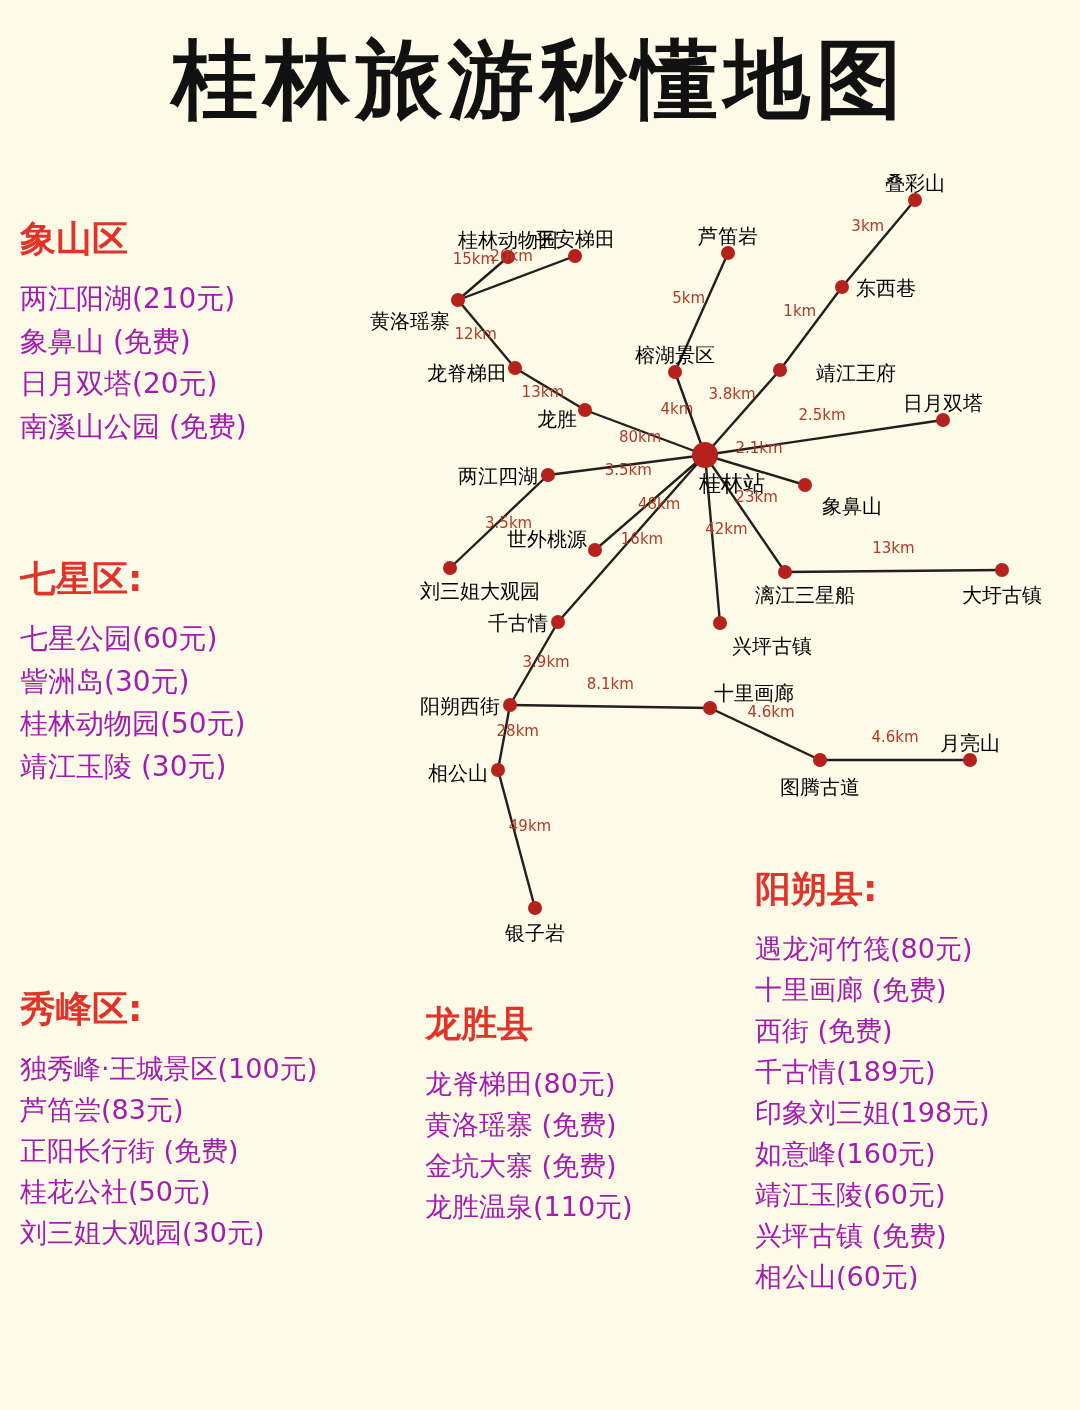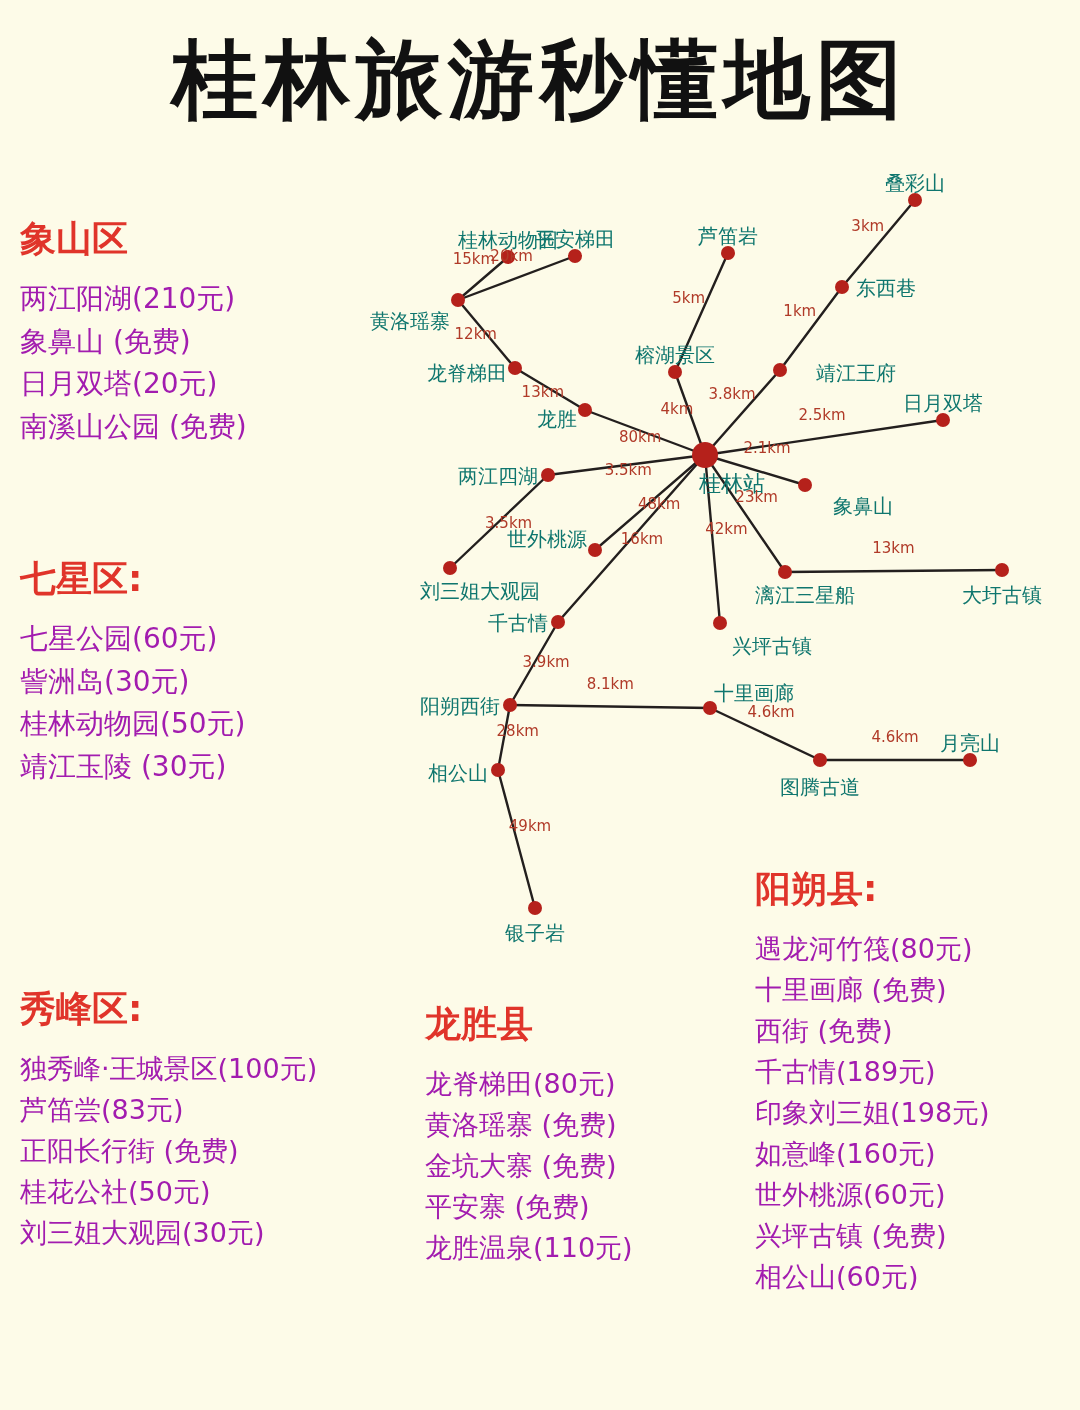--- a/index.html
+++ b/index.html
@@ -38,21 +38,21 @@
     height: 790px;
   }
   #map-svg {
     position: absolute;
     left: 0;
     top: 0;
   }
   .node-label {
     position: absolute;
     font-size: 20px;
-    color: #0f766e;
+    color: #000000;
     white-space: nowrap;
     font-family: "DejaVu Sans", sans-serif;
   }
   .node-label.big {
     font-size: 22px;
   }
   .dist-label {
     position: absolute;
     font-size: 15px;
     color: #b03a28;
@@ -157,21 +157,21 @@
       <div class="node-label" style="left: 398px; top: 73px; transform: translate(-50%, 0px);">芦笛岩</div>
       <div class="node-label" style="left: 585px; top: 20px; transform: translate(-50%, 0px);">叠彩山</div>
       <div class="node-label" style="left: 120px; top: 158px; transform: translate(-100%, 0px);">黄洛瑶寨</div>
       <div class="node-label" style="left: 526px; top: 125px;">东西巷</div>
       <div class="node-label" style="left: 177px; top: 210px; transform: translate(-100%, 0px);">龙脊梯田</div>
       <div class="node-label" style="left: 345px; top: 192px; transform: translate(-50%, 0px);">榕湖景区</div>
       <div class="node-label" style="left: 486px; top: 210px;">靖江王府</div>
       <div class="node-label" style="left: 247px; top: 256px; transform: translate(-100%, 0px);">龙胜</div>
       <div class="node-label" style="left: 613px; top: 240px; transform: translate(-50%, 0px);">日月双塔</div>
       <div class="node-label" style="left: 208px; top: 313px; transform: translate(-100%, 0px);">两江四湖</div>
-      <div class="node-label" style="left: 503px; top: 343px;">象鼻山</div>
+      <div class="node-label" style="left: 492px; top: 343px;">象鼻山</div>
       <div class="node-label" style="left: 90px; top: 428px;">刘三姐大观园</div>
       <div class="node-label" style="left: 257px; top: 376px; transform: translate(-100%, 0px);">世外桃源</div>
       <div class="node-label" style="left: 425px; top: 432px;">漓江三星船</div>
       <div class="node-label" style="left: 672px; top: 432px; transform: translate(-50%, 0px);">大圩古镇</div>
       <div class="node-label" style="left: 218px; top: 460px; transform: translate(-100%, 0px);">千古情</div>
       <div class="node-label" style="left: 402px; top: 483px;">兴坪古镇</div>
       <div class="node-label" style="left: 170px; top: 543px; transform: translate(-100%, 0px);">阳朔西街</div>
       <div class="node-label" style="left: 384px; top: 530px;">十里画廊</div>
       <div class="node-label" style="left: 158px; top: 610px; transform: translate(-100%, 0px);">相公山</div>
       <div class="node-label" style="left: 490px; top: 624px; transform: translate(-50%, 0px);">图腾古道</div>
@@ -184,21 +184,21 @@
       <div class="dist-label" style="left: 181.572px; top: 105.896px; transform: translate(-50%, -50%);">20km</div>
       <div class="dist-label" style="left: 145.771px; top: 183.994px; transform: translate(-50%, -50%);">12km</div>
       <div class="dist-label" style="left: 212.797px; top: 242.005px; transform: translate(-50%, -50%);">13km</div>
       <div class="dist-label" style="left: 310.084px; top: 286.609px; transform: translate(-50%, -50%);">80km</div>
       <div class="dist-label" style="left: 358.711px; top: 147.804px; transform: translate(-50%, -50%);">5km</div>
       <div class="dist-label" style="left: 346.834px; top: 259.259px; transform: translate(-50%, -50%);">4km</div>
       <div class="dist-label" style="left: 402.002px; top: 244.237px; transform: translate(-50%, -50%);">3.8km</div>
       <div class="dist-label" style="left: 537.775px; top: 75.5011px; transform: translate(-50%, -50%);">3km</div>
       <div class="dist-label" style="left: 469.784px; top: 161.122px; transform: translate(-50%, -50%);">1km</div>
       <div class="dist-label" style="left: 491.963px; top: 264.649px; transform: translate(-50%, -50%);">2.5km</div>
-      <div class="dist-label" style="left: 429.023px; top: 297.59px; transform: translate(-50%, -50%); margin-left: 8px;">2.1km</div>
+      <div class="dist-label" style="left: 429.023px; top: 297.59px; transform: translate(-50%, -50%);">2.1km</div>
       <div class="dist-label" style="left: 298.269px; top: 319.888px; transform: translate(-50%, -50%);">3.5km</div>
       <div class="dist-label" style="left: 178.637px; top: 372.655px; transform: translate(-50%, -50%);">3.5km</div>
       <div class="dist-label" style="left: 329.151px; top: 354.096px; transform: translate(-50%, -50%);">48km</div>
       <div class="dist-label" style="left: 426.557px; top: 346.598px; transform: translate(-50%, -50%);">23km</div>
       <div class="dist-label" style="left: 563.371px; top: 398.001px; transform: translate(-50%, -50%);">13km</div>
       <div class="dist-label" style="left: 312.009px; top: 388.75px; transform: translate(-50%, -50%);">16km</div>
       <div class="dist-label" style="left: 396.445px; top: 378.755px; transform: translate(-50%, -50%);">42km</div>
       <div class="dist-label" style="left: 216.119px; top: 511.509px; transform: translate(-50%, -50%);">3.9km</div>
       <div class="dist-label" style="left: 280.21px; top: 533.502px; transform: translate(-50%, -50%);">8.1km</div>
       <div class="dist-label" style="left: 187.767px; top: 581.042px; transform: translate(-50%, -50%);">28km</div>
@@ -238,31 +238,30 @@
       <div class="panel-item">刘三姐大观园(30元)</div>
     </div>
 </div>
 
 <div class="panel" id="panel-longsheng">
   <div class="panel-title">龙胜县</div>
   <div>
       <div class="panel-item">龙脊梯田(80元)</div>
       <div class="panel-item">黄洛瑶寨 (免费)</div>
       <div class="panel-item">金坑大寨 (免费)</div>
-      <div class="panel-item">平安寨 (免费)</div>
       <div class="panel-item">龙胜温泉(110元)</div>
     </div>
 </div>
 
 <div class="panel" id="panel-yangshuo">
   <div class="panel-title">阳朔县:</div>
   <div>
       <div class="panel-item">遇龙河竹筏(80元)</div>
       <div class="panel-item">十里画廊 (免费)</div>
       <div class="panel-item">西街 (免费)</div>
       <div class="panel-item">千古情(189元)</div>
       <div class="panel-item">印象刘三姐(198元)</div>
       <div class="panel-item">如意峰(160元)</div>
-      <div class="panel-item">世外桃源(60元)</div>
+      <div class="panel-item">靖江玉陵(60元)</div>
       <div class="panel-item">兴坪古镇 (免费)</div>
       <div class="panel-item">相公山(60元)</div>
     </div>
 </div>
 
 </body></html>

